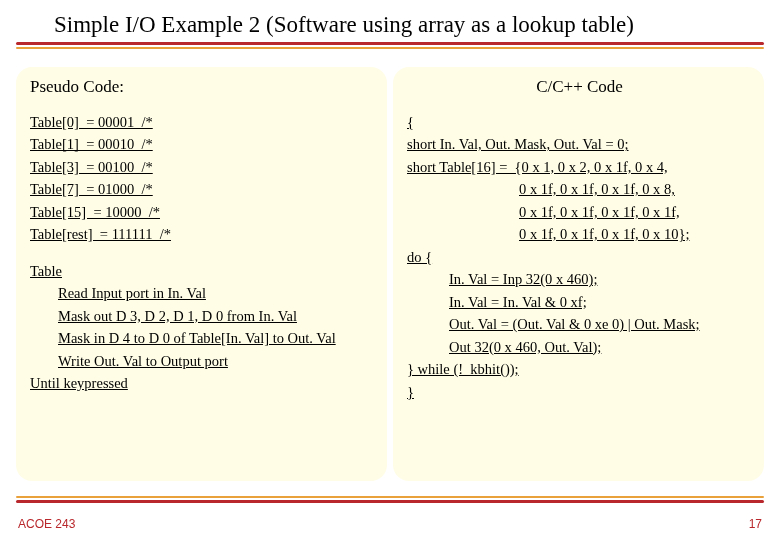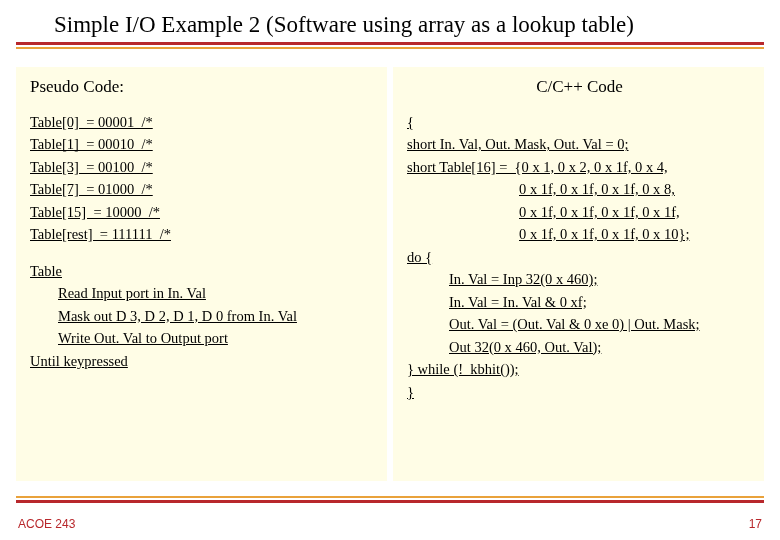--- a/index.html
+++ b/index.html
@@ -1,15 +1,15 @@
 <!DOCTYPE html>
 <html><head>
 <meta charset="utf-8">
 <style>
-  * { box-sizing: border-box; margin: 0; padding: 0; }
+  * { box-sizing: border-box; margin: 0; padding: 0; border-radius: 16px; }
   html, body { width: 780px; height: 540px; font-family: "Times New Roman", Times, serif; background: #fff; }
   .slide { width: 780px; height: 540px; position: relative; background: #fff; }
   .title {
     padding: 12px 24px 4px 54px;
     font-size: 23px;
     color: #000;
   }
   .rules { padding: 0 16px 10px 16px; }
   .rule-red { height: 3px; background: #b8282c; width: 100%; }
   .rule-orange { height: 2px; background: #e9a23b; width: 100%; margin-top: 2px; }
@@ -85,20 +85,21 @@
           <p>Table[1]  = 00010  /*</p>
           <p>Table[3]  = 00100  /*</p>
           <p>Table[7]  = 01000  /*</p>
           <p>Table[15]  = 10000  /*</p>
           <p>Table[rest]  = 111111  /*</p>
         </div>
         <div class="blk">
           <p>Table</p>
           <p class="indent1">Read Input port in In. Val</p>
           <p class="indent1">Mask out D 3, D 2, D 1, D 0 from In. Val</p>
+          <p class="indent1">Mask in D 4 to D 0 of Table[In. Val] to Out. Val</p>
           <p class="indent1">Write Out. Val to Output port</p>
           <p>Until keypressed</p>
         </div>
       </div>
     </div>
 
     <div class="panel right">
       <div class="hdr center">C/C++ Code</div>
       <div class="ccode-lines">
         <p>{</p>

